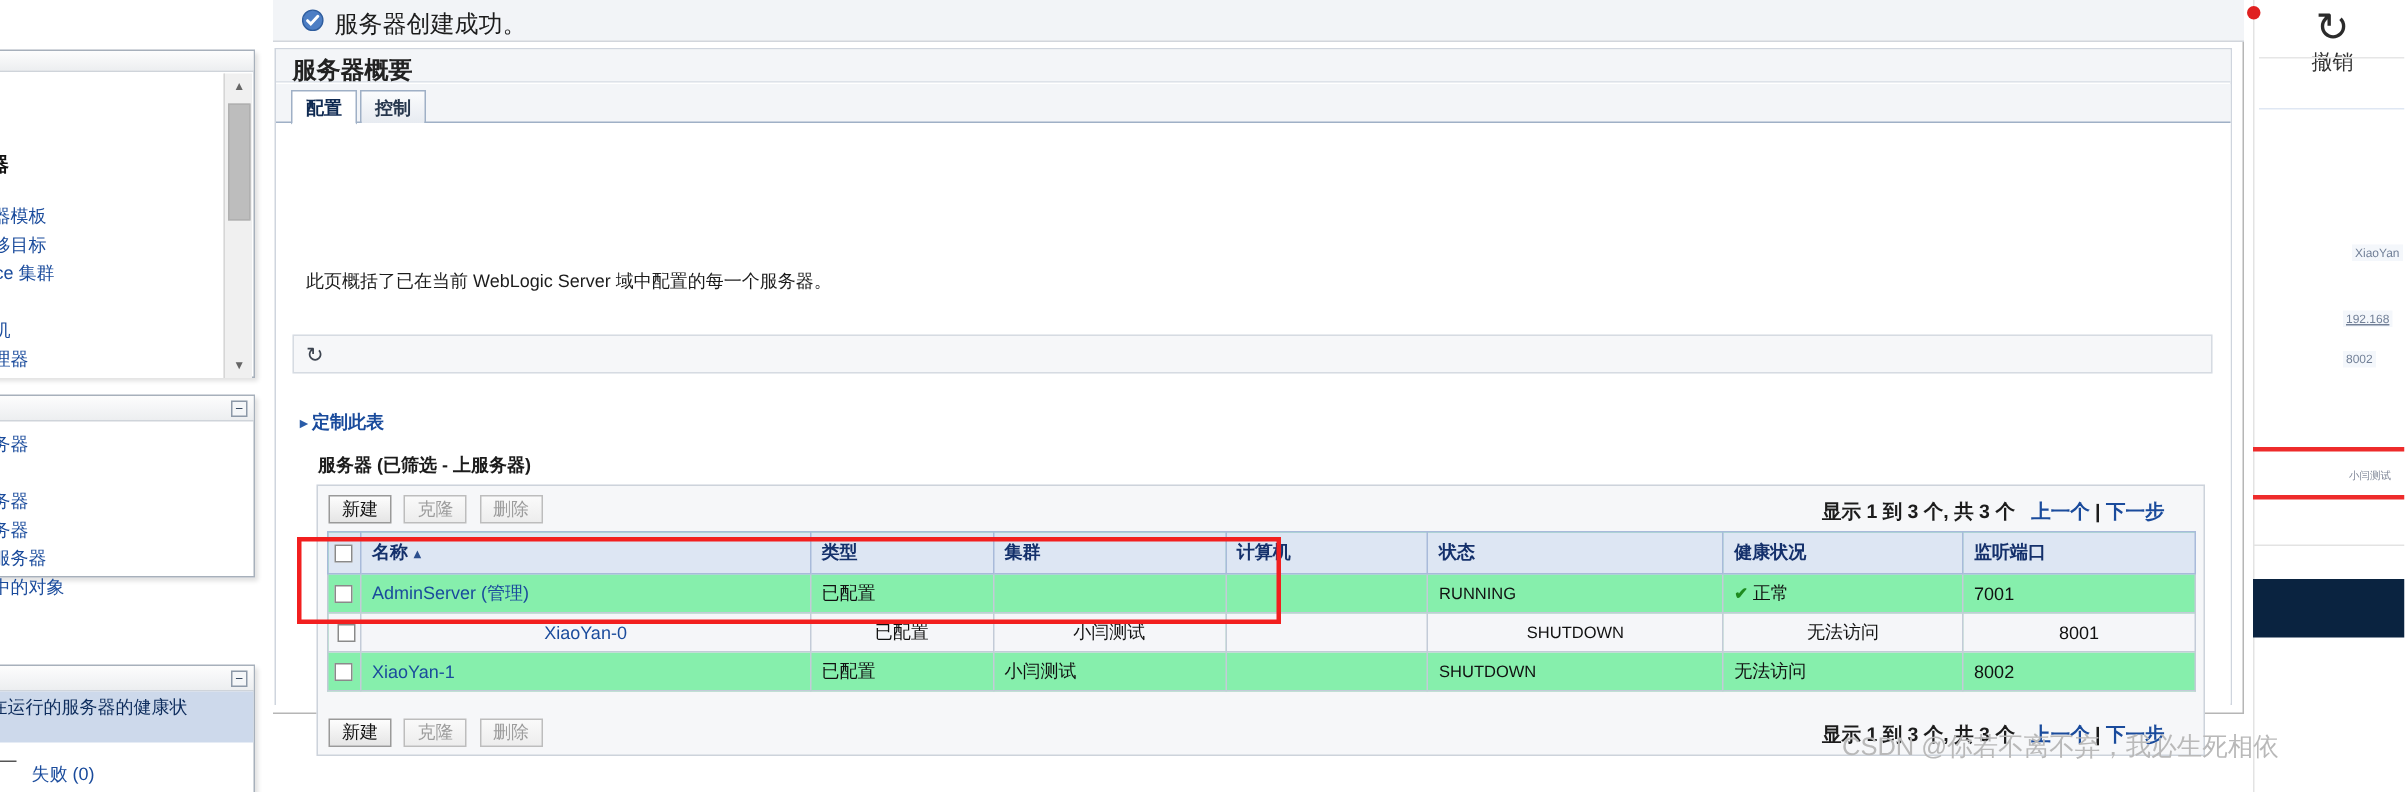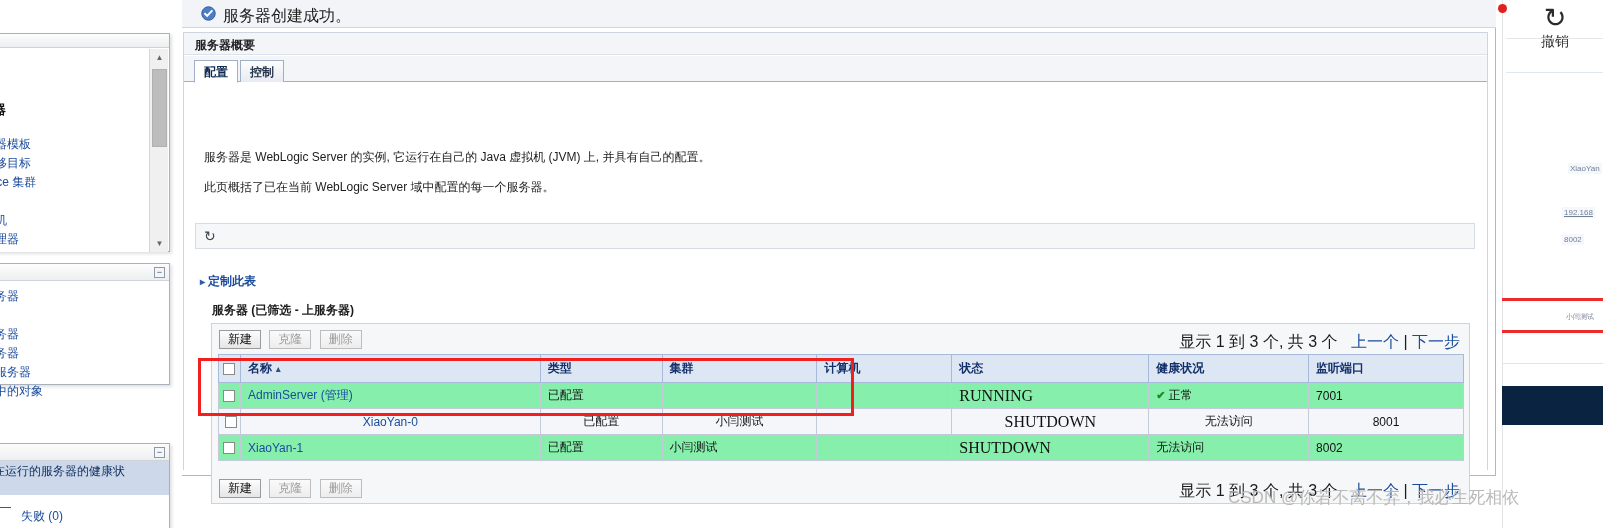--- a/index.html
+++ b/index.html
@@ -136,21 +136,21 @@
 
   
   #section {
     position: absolute; left: 1px; top: 32px; width: 1305px; height: 438px;
     border: 1px solid #cfd5de;
     background: #ffffff;
   }
   #section-title {
     position: absolute; left: 0; top: 0; width: 1303px; height: 22px;
     background: #f3f5f8; border-bottom: 1px solid #dde2e9;
-    font-size: 12px; font-weight: bold; color: #222;
+    font-size: 16px; font-weight: bold; color: #222;
     padding: 4px 0 0 11px;
   }
 
   
   #tabstrip {
     position: absolute; left: 0; top: 23px; width: 1303px; height: 26px;
     background: #f3f5f8;
     border-bottom: 1px solid #9fb0c6;
   }
   .tab {
@@ -214,21 +214,21 @@
     display: inline-block; height: 19px; line-height: 17px;
     padding: 0 8px; margin-right: 5px;
     font-size: 12px;
     border: 1px solid #9a9a9a;
     background: linear-gradient(#fdfdfd, #e5e5e5);
     color: #111;
   }
   .sbtn.disabled { color: #9d9d9d; border-color: #bdbdbd; background: linear-gradient(#fafafa, #ededed); }
 
   .pager {
-    position: absolute; right: 9px; font-size: 16px; color: #1c1c1c; white-space: nowrap;
+    position: absolute; right: 26px; font-size: 13px; color: #1c1c1c; white-space: nowrap; font-weight: bold;
   }
   #pager-top { top: 8px; }
   #pager-bottom { top: 157px; }
   .pager a { color: #1a4b9c; text-decoration: none; }
 
   
   #data-table {
     position: absolute; left: 6px; top: 30px; width: 1246px;
     border-collapse: collapse;
     font-size: 12px;
@@ -253,21 +253,21 @@
   }
   #data-table tr.alt td { background: #f5f6f9; text-align: center; }
   #data-table td.cb, #data-table th.cb { width: 22px; padding: 0 0 0 4px; }
   .row-link { color: #1a4b9c; text-decoration: none; }
   .chk {
     display: inline-block; width: 12px; height: 12px;
     border: 1px solid #8a8a8a; background: #fff; vertical-align: middle;
   }
   .sortcaret { display: inline-block; color: #2c4f8e; font-size: 9px; margin-left: 4px; }
   .health-ok { color: #1f8a1f; font-size: 11px; margin-right: 3px; font-weight: bold; }
-  .mono { font-family: Liberation Serif, serif; font-size: 16px; }
+  .mono { font-family: Liberation Sans, sans-serif; font-size: 11px; }
 
   
   #red-annot {
     position: absolute; left: 198px; top: 358px;
     width: 656px; height: 58px;
     border: 3px solid #f21f1f;
     pointer-events: none;
     z-index: 40;
   }
 
@@ -360,21 +360,20 @@
 
   <div id="section">
     <div id="section-title">服务器概要</div>
 
     <div id="tabstrip">
       <div class="tab active" id="tab-config">配置</div>
       <div class="tab" id="tab-control">控制</div>
     </div>
 
     <div id="tab-body">
-      <div class="para" id="para-1">服务器是 WebLogic Server 的实例, 它运行在自己的 Java 虚拟机 (JVM) 上, 并具有自己的配置。</div>
       <div class="para" id="para-2">此页概括了已在当前 WebLogic Server 域中配置的每一个服务器。</div>
 
       <div id="refresh-strip">
         <div id="refresh-icon">↻</div>
       </div>
 
       <div id="customize">
         <span class="tri">▸</span><span>定制此表</span>
       </div>
 

